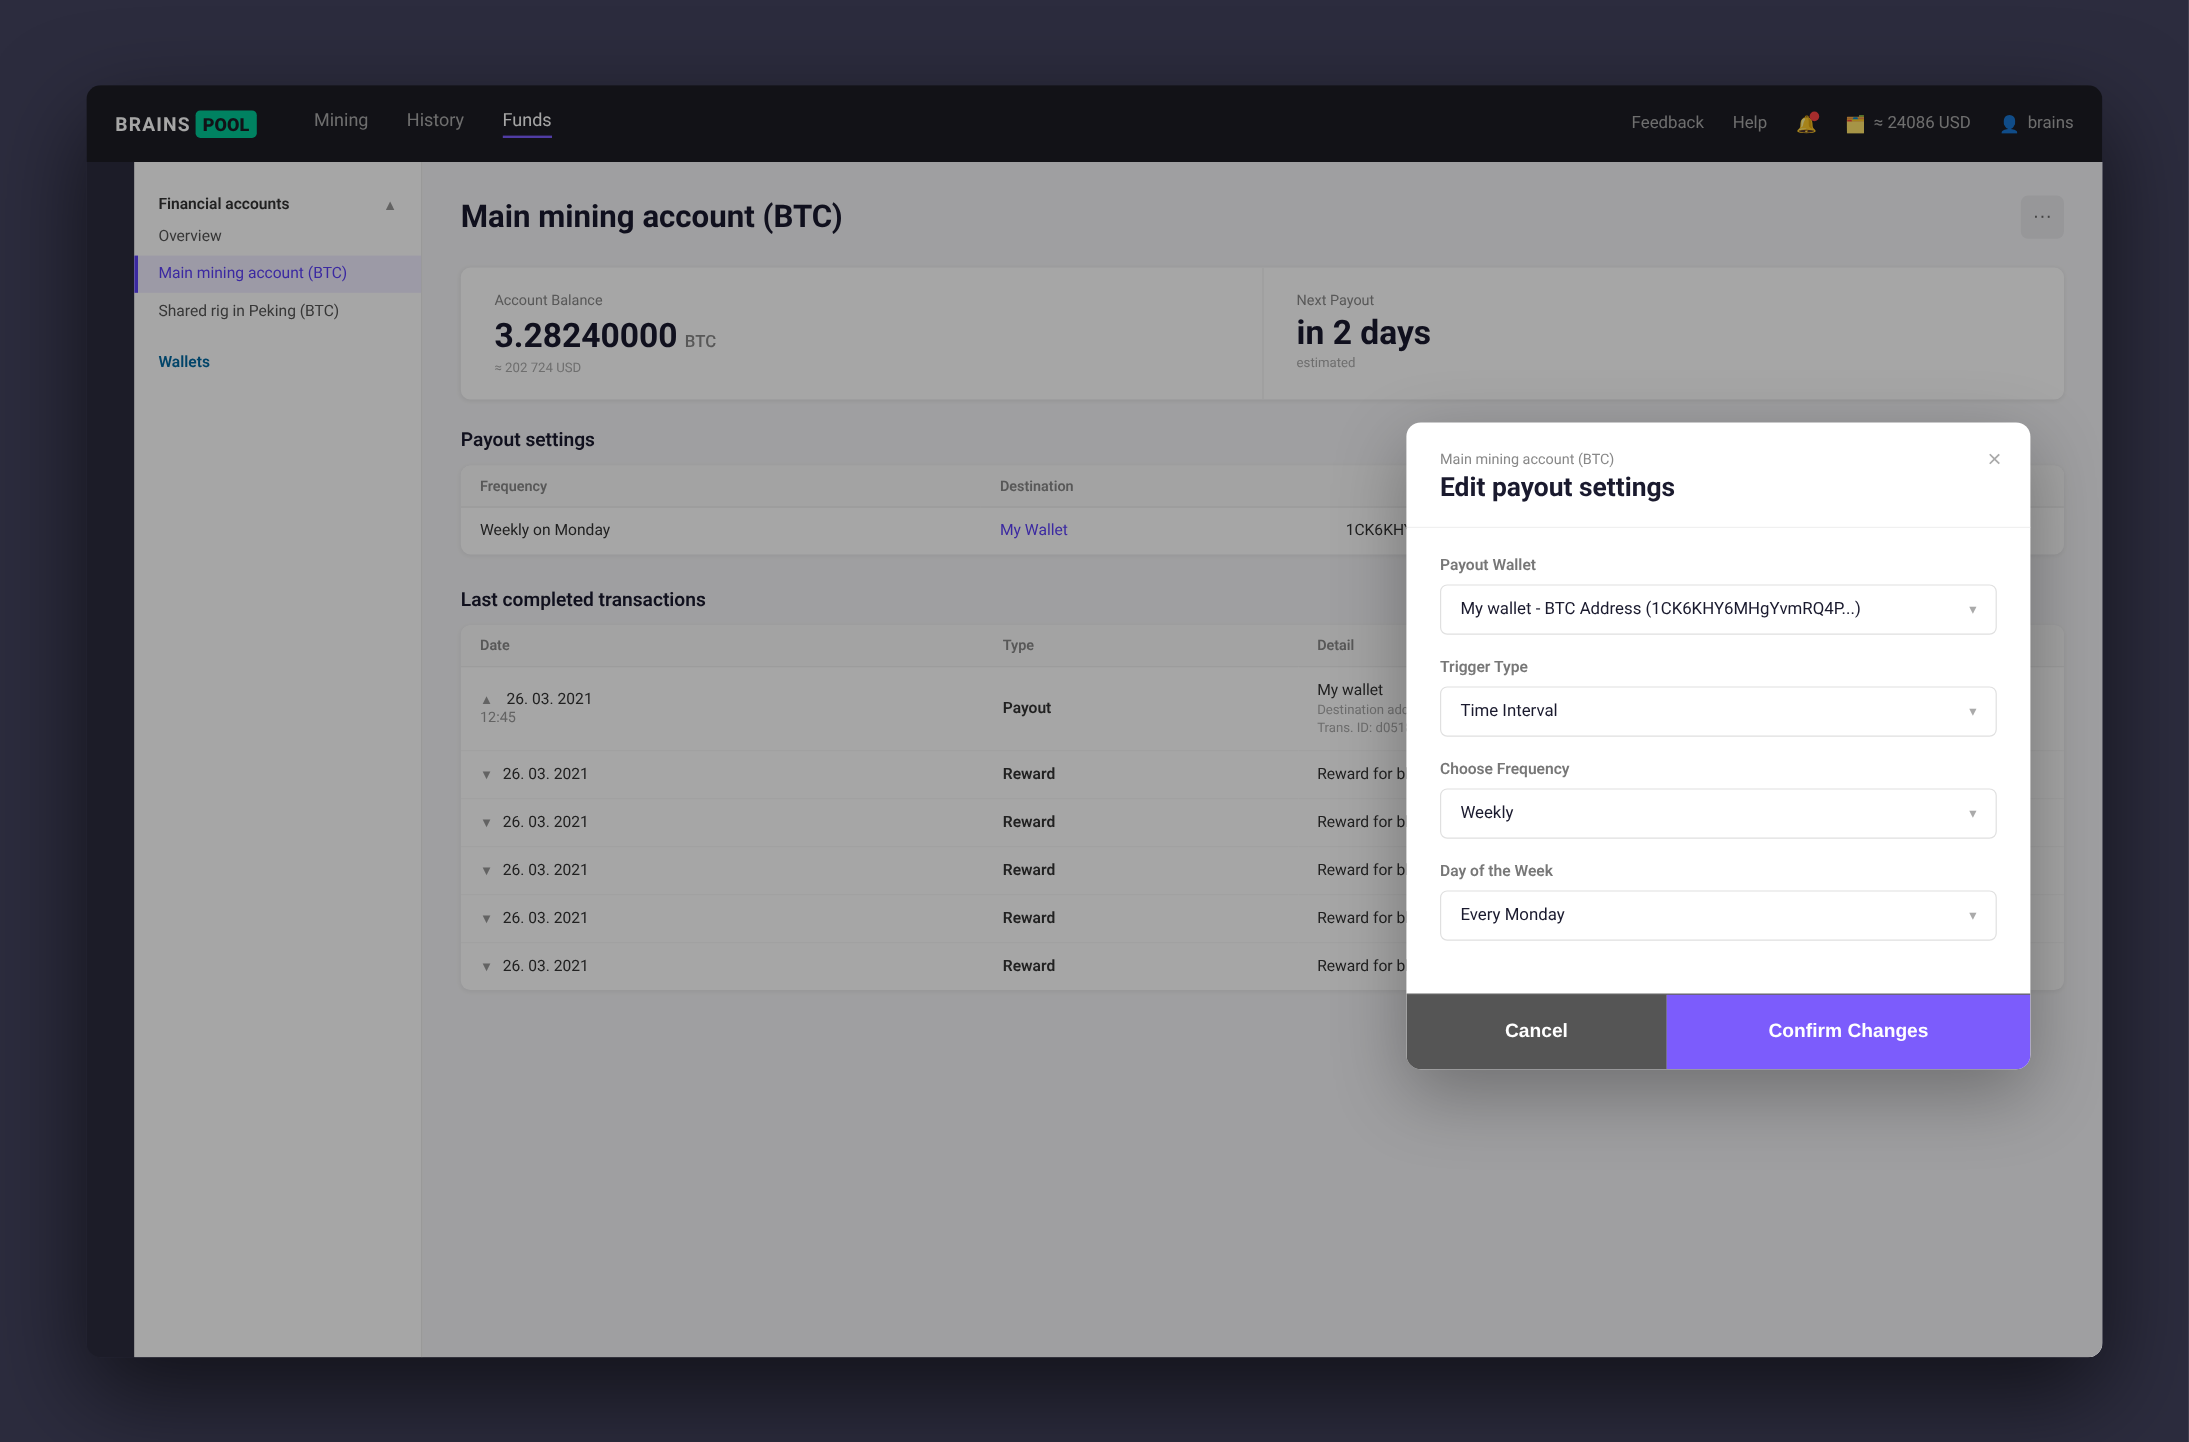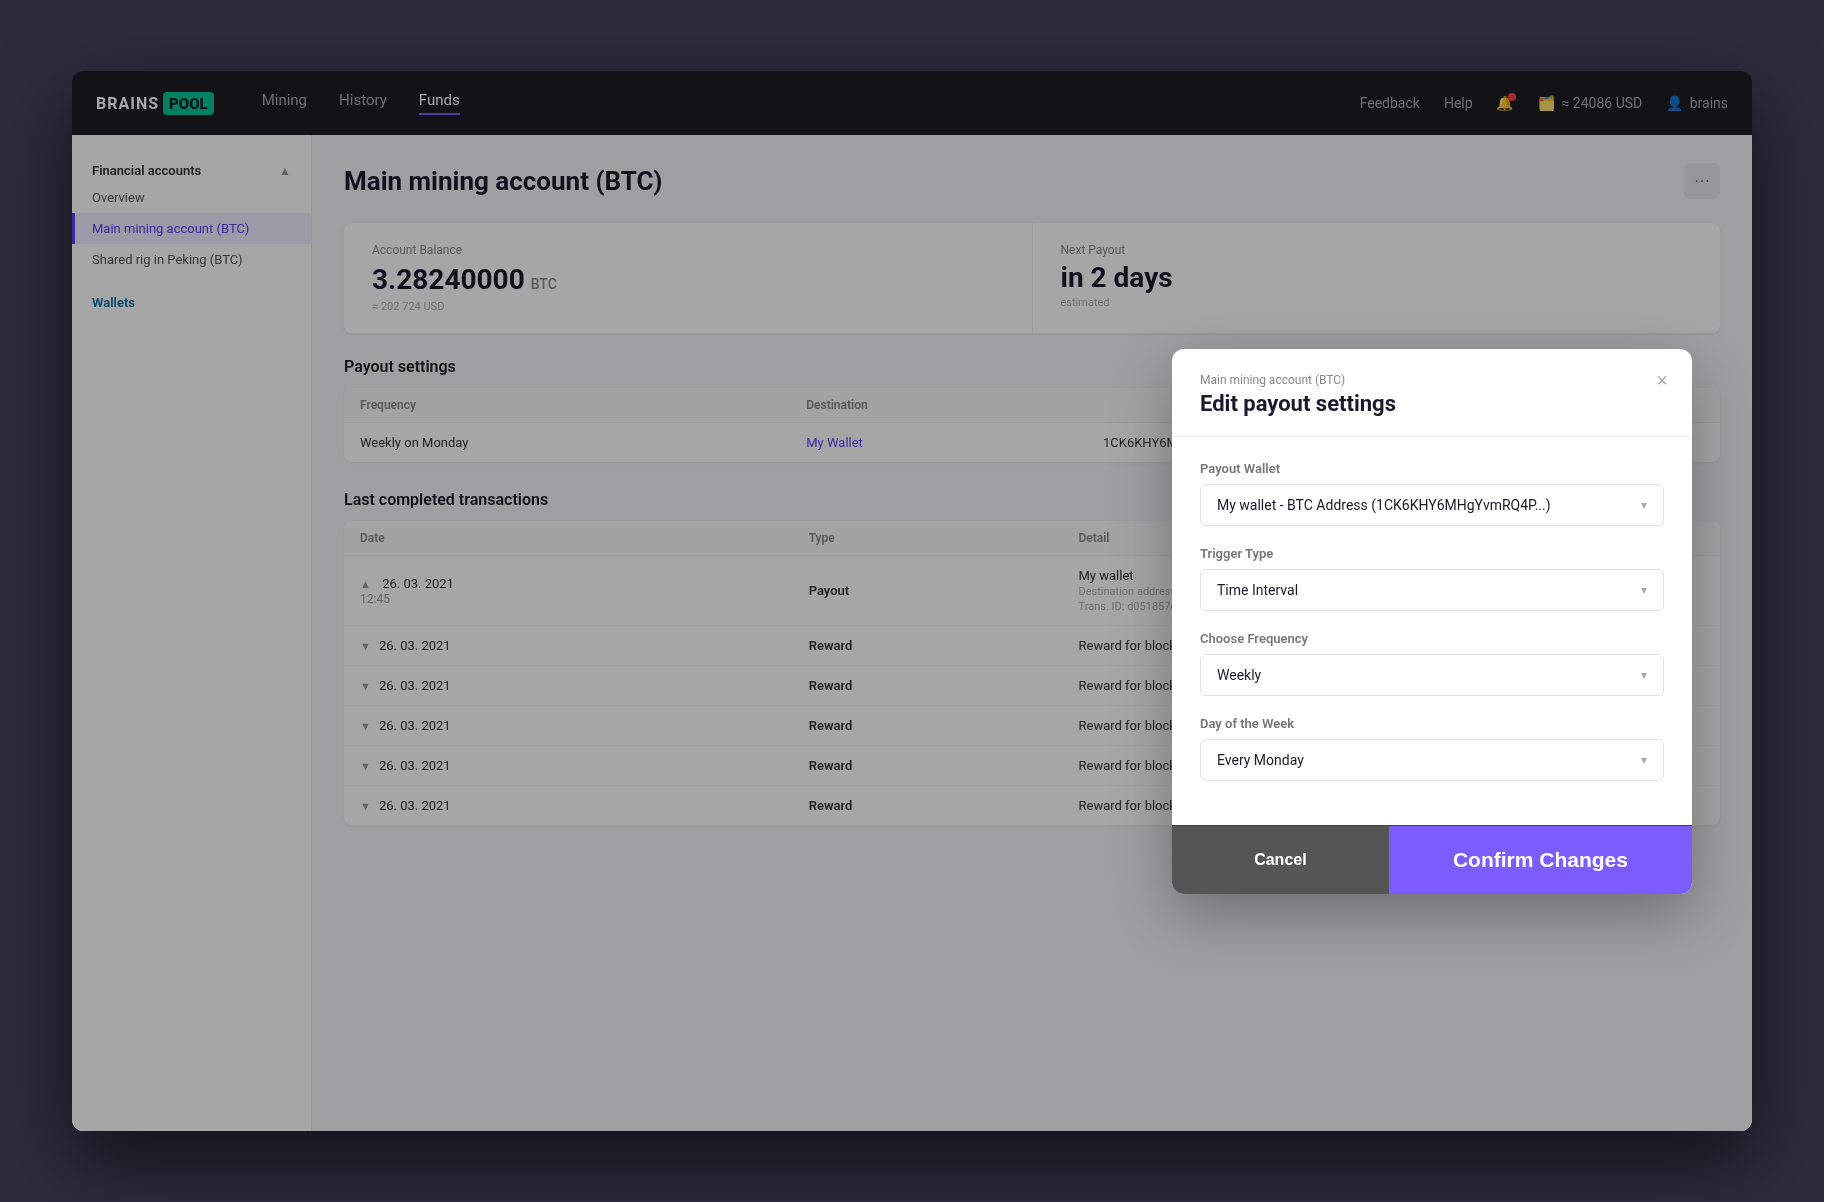--- a/index.html
+++ b/index.html
@@ -92,20 +92,21 @@
       border-radius: 50%;
       position: absolute;
       top: -2px; right: -2px;
     }
 
     
     .main-layout {
       display: flex;
       height: calc(100% - 64px);
       background: #f5f5f7;
+      margin-left: 40px;
     }
 
     
     .sidebar {
       width: 240px;
       background: white;
       padding: 20px 0;
       border-right: 1px solid #e8e8e8;
     }
     .sidebar-section-title {
@@ -354,21 +355,21 @@
       font-size: 16px;
       font-weight: 600;
       cursor: pointer;
     }
     .btn-confirm {
       flex: 1.5;
       padding: 22px;
       background: #7c5cfc;
       border: none;
       color: white;
-      font-size: 21px;
+      font-size: 16px;
       font-weight: 600;
       cursor: pointer;
     }
   </style>
 </head>
 <body>
 
 <div class="screenshot-wrapper">
 
   <nav class="top-nav">

